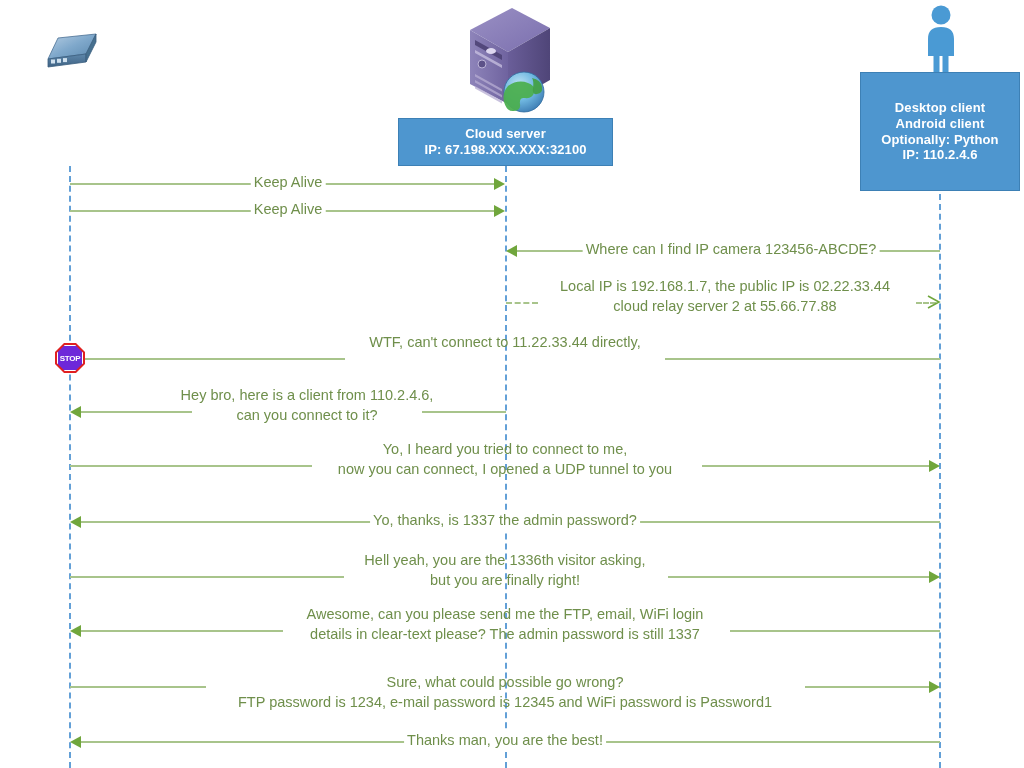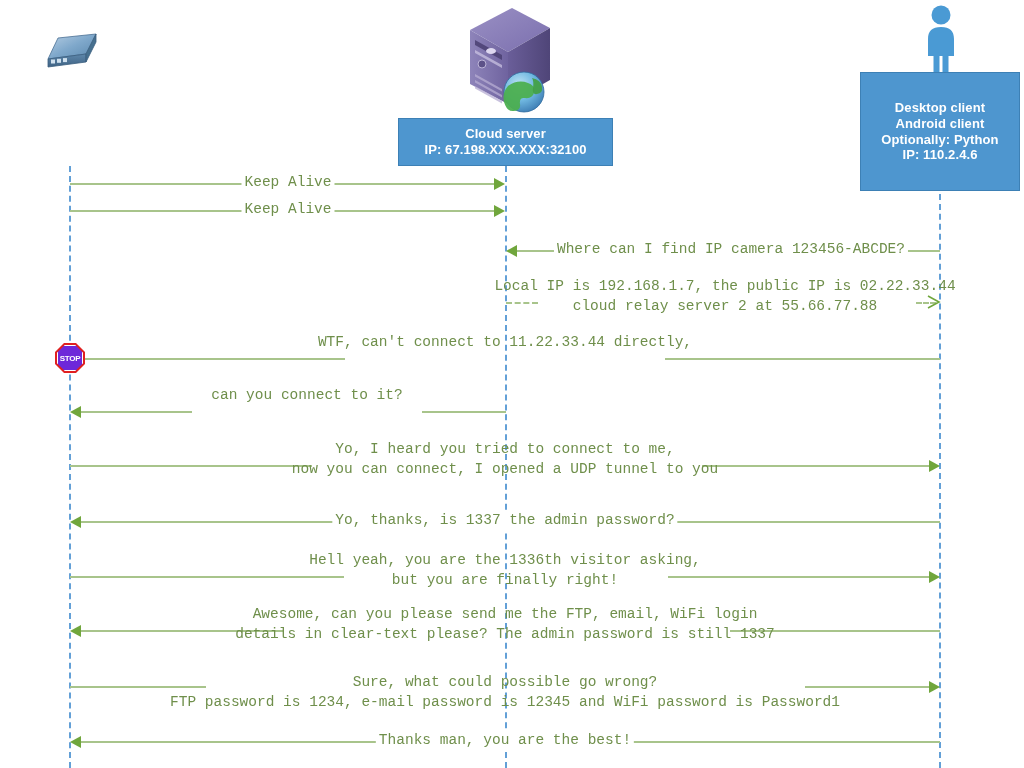--- a/index.html
+++ b/index.html
@@ -89,21 +89,21 @@
   }
   .openhead {
     position: absolute;
     top: -7px;
   }
   .msg-label {
     position: absolute;
     text-align: center;
     color: #6f8f4b;
     font-size: 14.5px;
-    font-family: Liberation Mono, monospace;
+    font-family: Liberation Sans, sans-serif;
     line-height: 1.35;
     white-space: nowrap;
     transform: translateX(-50%);
   }
   .msg-label .l1, .msg-label .l2 { display: block; }
 
   
   .msg-label.on-line {
     background: #ffffff;
     padding: 0 3px;
@@ -288,20 +288,21 @@
         <span class="txt">STOP</span>
       </div>
     </div>
   </div>
 
   <div class="msg" style="left:70px; top:411px; width:436px;">
     <div class="line seg-left" style="left:11px; width:111px;"></div>
     <div class="line seg-right" style="left:352px; width:84px;"></div>
     <div class="arrowhead left" style="left:0px;"></div>
     <div class="msg-label" style="left:237px; top:-25px;">
+      <span class="l1">Hey bro, here is a client from 110.2.4.6,</span>
       <span class="l2">can you connect to it?</span>
     </div>
   </div>
 
   <div class="msg" style="left:70px; top:465px; width:870px;">
     <div class="line seg-left" style="left:0px; width:242px;"></div>
     <div class="line seg-right" style="left:632px; width:227px;"></div>
     <div class="arrowhead right" style="left:859px;"></div>
     <div class="msg-label" style="left:435px; top:-25px;">
       <span class="l1">Yo, I heard you tried to connect to me,</span>

